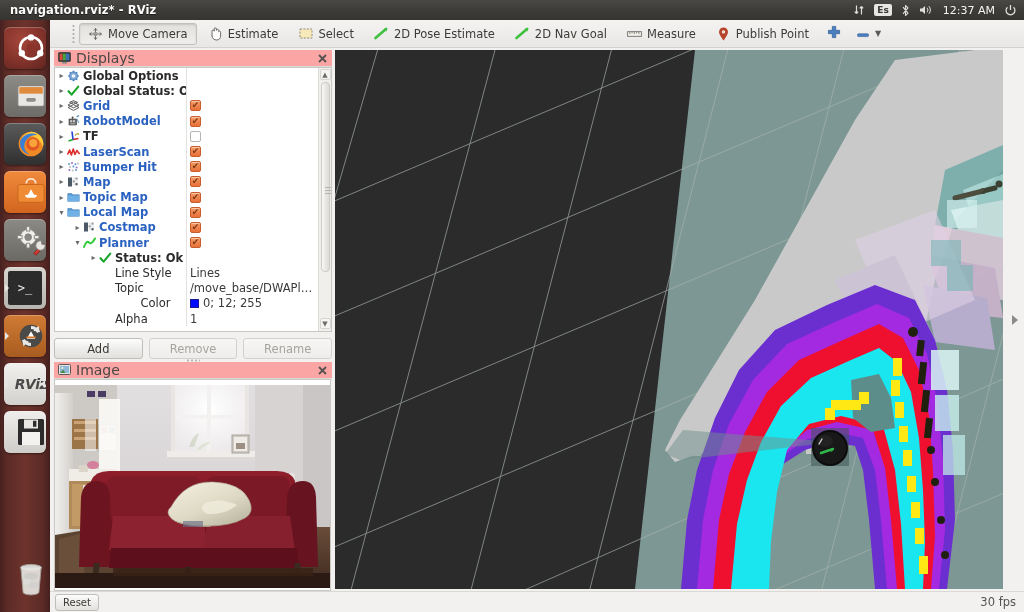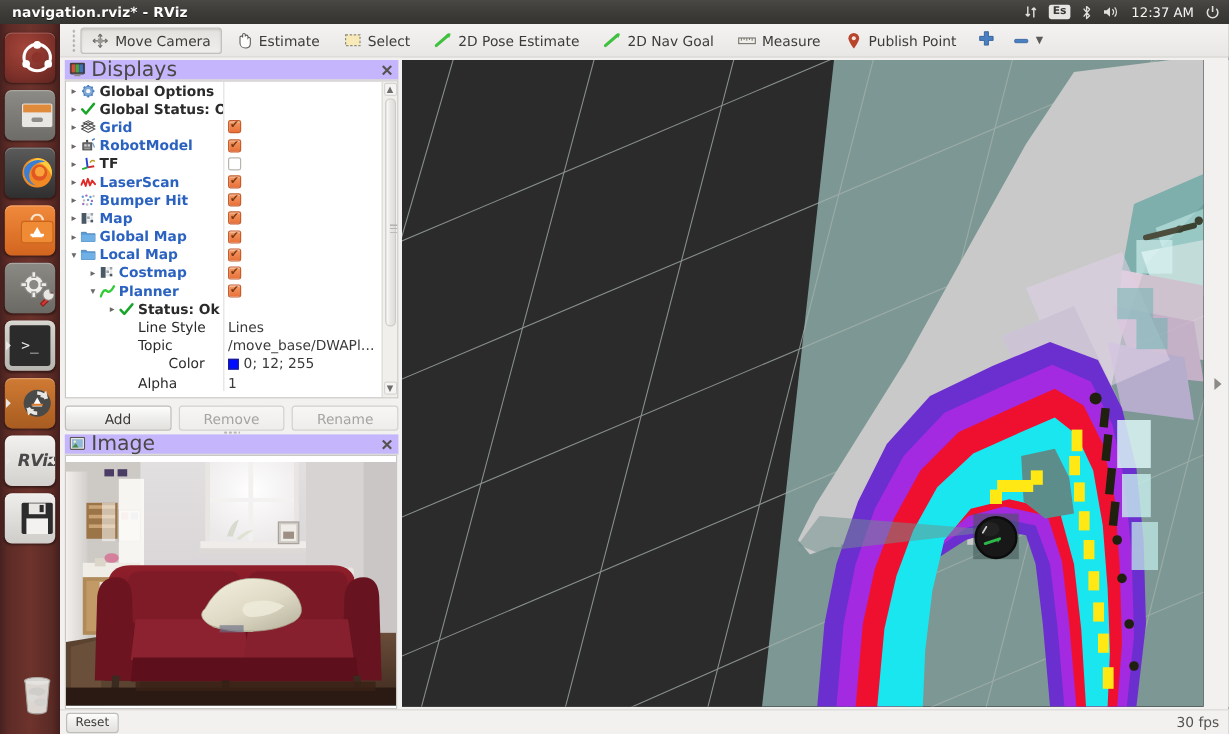--- a/index.html
+++ b/index.html
@@ -78,21 +78,21 @@
   #rviz {
     position: absolute; left: 50px; top: 20px; width: 974px; height: 592px;
     background: #f2f1f0;
   }
 
   
   #toolbar {
     position: absolute; left: 0; top: 0; width: 974px; height: 28px;
     background: linear-gradient(to bottom, #f4f3f2 0%, #e8e7e5 100%);
     border-bottom: 1px solid #d4d2cf;
-    display: flex; align-items: center; padding-left: 8px;
+    display: flex; align-items: center; padding-left: 20px;
   }
   #tb-handle {
     width: 7px; height: 20px; margin-right: 2px;
     background-image: radial-gradient(circle, #b4b2ae 1px, transparent 1.2px);
     background-size: 3px 4px; background-position: 2px 4px; background-repeat: repeat-y;
   }
   .tb-btn {
     display: flex; align-items: center; gap: 5px;
     height: 22px; padding: 0 8px; margin-right: 2px;
     font-size: 11.5px; color: #3d3b38; border: 1px solid transparent;
@@ -113,23 +113,23 @@
 
   
   #left-dock {
     width: 285px; height: 543px; background: #f2f1f0;
     display: flex; flex-direction: column;
     padding: 2px 3px 0 4px;
   }
   .dock-panel { background: #f2f1f0; display:flex; flex-direction:column; }
   .dock-title {
     height: 17px; display: flex; align-items: center;
-    background: #c4b5fd; padding: 0 3px 0 4px;
+    background: #fca5a5; padding: 0 3px 0 4px;
     border-bottom: 1px solid #dddbd7;
-    font-size: 17px; color: #4a4845;
+    font-size: 14px; color: #4a4845;
   }
   .dock-title .t-ico { width: 13px; height: 12px; margin-right: 5px; display:flex;align-items:center;}
   .dock-title .t-text { flex: 1; }
   .dock-close {
     width: 13px; height: 13px; display:flex;align-items:center;justify-content:center;
     color: #55534f; font-size: 11px; font-weight: bold; cursor: default;
   }
 
   
   #tree-wrap {
@@ -643,21 +643,21 @@
                 </div>
                 <div class="trow">
                   <div class="tname" style="padding-left: 2px;">
                     <span class="arrow">▸</span>
                     <span class="ticon">
                       <svg width="13" height="12" viewBox="0 0 13 12">
                         <path d="M0.8 2.6 h4 l1 1.2 h6.4 v6.4 h-11.4 z" fill="#5b9bd5" stroke="#3a78ae" stroke-width=".6"></path>
                         <path d="M0.8 4.6 h11.4 v5.6 h-11.4 z" fill="#6fb0e6"></path>
                       </svg>
                     </span>
-                    <span class="tlabel ">Global Map</span>
+                    <span class="tlabel ">Topic Map</span>
                   </div>
                   <div class="tvalcol">
                     <span class="cbx">✔</span>
                   </div>
                 </div>
                 <div class="trow">
                   <div class="tname" style="padding-left: 2px;">
                     <span class="arrow">▾</span>
                     <span class="ticon">
                       <svg width="13" height="12" viewBox="0 0 13 12">

